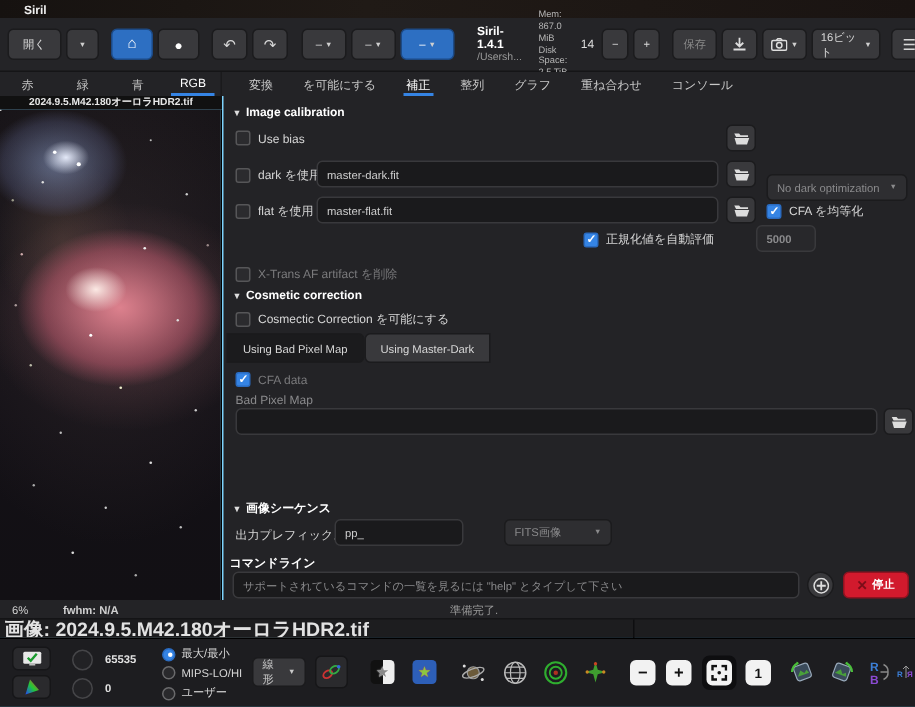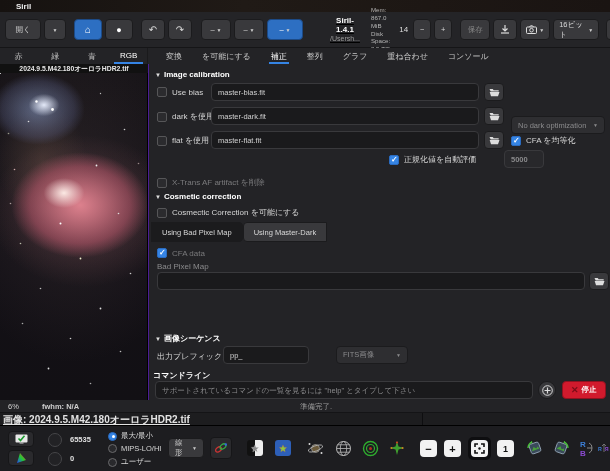--- a/index.html
+++ b/index.html
@@ -1,34 +1,34 @@
 <!DOCTYPE html>
 <html><head>
 <meta charset="utf-8">
 <style>
   * { margin:0; padding:0; box-sizing:border-box; font-family:"Liberation Sans", sans-serif; }
   html,body { width:610px; height:471px; background:#0c0a09; overflow:hidden; }
-  #screen { position:relative; width:610px; height:471px; background:#4c1d95; }
+  #screen { position:relative; width:610px; height:471px; background:#7dd3fc; }
 
   
   #menubar { position:absolute; left:0; top:0; width:610px; height:12px;
     background:linear-gradient(90deg,#161210,#201a16 40%,#1a1412); display:flex; align-items:center; gap:8px; padding:0 8px;
     color:#f0f0f0; font-size:8px; }
   #menubar .apple { font-size:8px; color:#eee; }
   #menubar .appname { font-weight:bold; }
 
   
   #toolbar { position:absolute; left:0; top:12px; width:610px; height:36px; background:#242427;
     border-bottom:1px solid #151517; display:flex; align-items:center; padding:0 5px; gap:3px; }
   .tbtn { height:21px; background:#39393c; border:1px solid #1b1b1d; border-radius:4px; color:#d8d8d8;
     display:flex; align-items:center; justify-content:center; font-size:7.5px; padding:0 5px; gap:2px; }
   .tbtn.blue { background:#2d6fc2; border-color:#1c4a86; color:#fff; }
   .tbtn .caret { font-size:5px; color:#cfcfcf; }
   .tbtn.dim { color:#8a8a8a; }
-  .titleblock { text-align:center; line-height:1.15; margin-left:24px;text-decoration:underline; }
+  .titleblock { line-height:1.15; margin-left:12px; }
   .titleblock .t1 { font-size:8px; color:#fff; font-weight:bold; }
   .titleblock .t2 { font-size:7px; color:#9a9a9a; }
   .memblock { text-align:left; line-height:1.25; margin-left:8px; font-size:6.2px; color:#b5b5b5; }
   .threads { font-size:8px; color:#ddd; margin:0 2px 0 6px; }
 
   
   #tabsrow { position:absolute; left:0; top:48px; width:610px; height:16px; background:#232326; display:flex; }
   .chtabs { width:148px; display:flex; border-right:1px solid #1a1a1c; }
   .chtab { flex:1; text-align:center; font-size:8px; color:#c2c2c2; padding-top:3px; position:relative; }
   .chtab.active { color:#fff; }
@@ -90,21 +90,21 @@
   
   .cmdplus { position:absolute; width:18px; height:18px; border-radius:9px; background:#39393c; border:1px solid #1b1b1d;
     display:flex; align-items:center; justify-content:center; }
   .stopbtn { position:absolute; height:18px; background:#d11a2d; border:1px solid #8f1220; border-radius:4px; color:#fff;
     font-size:7.5px; font-weight:bold; display:flex; align-items:center; justify-content:center; gap:3px; padding:0 8px; }
   .stopbtn .x { color:#7a0d18; font-weight:bold; font-size:9px; }
 
   
   #statusrow1 { position:absolute; left:0; top:400px; width:610px; height:12px; background:#232326; font-size:7.5px; color:#cfcfcf; }
   #statusrow2 { position:absolute; left:0; top:412px; width:610px; height:13px; background:#1d1d1f; border-top:1px solid #141416;
-    font-size:10px; color:#e2e2e2; font-weight:bold; line-height:13px;text-decoration:underline; }
+    font-size:13px; color:#e2e2e2; font-weight:bold; line-height:13px;text-decoration:underline; }
   #statusrow2 .divider { position:absolute; left:422px; top:0; width:1px; height:13px; background:#0e0e10; }
 
   
   #bottombar { position:absolute; left:0; top:425px; width:610px; height:46px; background:#1d1d20; border-top:1px solid #000; }
   .bbtn { position:absolute; background:#2a2a2d; border:1px solid #161618; border-radius:4px;
     display:flex; align-items:center; justify-content:center; }
   .circlebtn { position:absolute; width:14px; height:14px; border-radius:50%; background:#222225; border:1.5px solid #454548; }
   .vallab { position:absolute; font-size:7.5px; font-weight:bold; color:#e0e0e0; }
   .radio { position:absolute; display:flex; align-items:center; gap:4px; font-size:7.5px; color:#d6d6d6; }
   .radio .dot { width:9px; height:9px; border-radius:50%; border:1px solid #6a6a6c; background:#29292c; position:relative; }
@@ -226,21 +226,20 @@
   <div id="main">
 
     <div class="sechdr" style="left:6px; top:6px">
       <span class="arr">▼</span><span>Image calibration</span>
     </div>
 
     <div class="cbl" style="left:8px; top:23px">
       <span class="cb"></span>
       <span class="lab">Use bias</span>
     </div>
-    <input class="entry" style="left: 62px; top: 19px; width: 268px;" value="master-bias.fit">
     <div class="foldbtn" style="left:335px; top:19px">
       <svg width="11" height="9" viewBox="0 0 11 9">
         <path d="M0.5 1 h3.2 l1 1.2 h5 v1.2 h-8z" fill="#ddd"></path>
           <path d="M0.7 4 h9.8 l-1.5 4.3 h-7z" fill="#ddd"></path>
       </svg>
     </div>
 
     <div class="cbl" style="left:8px; top:47px">
       <span class="cb"></span>
       <span class="lab">dark を使用</span>

